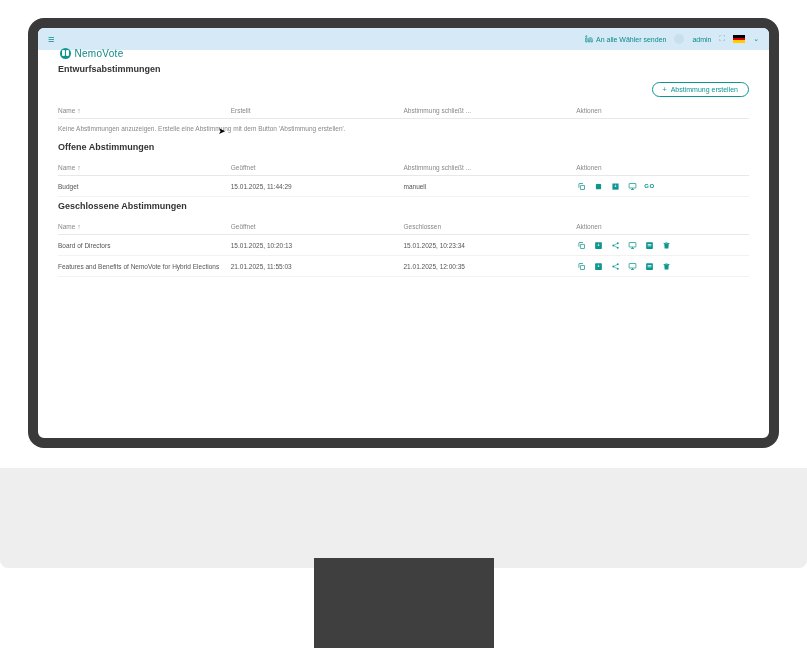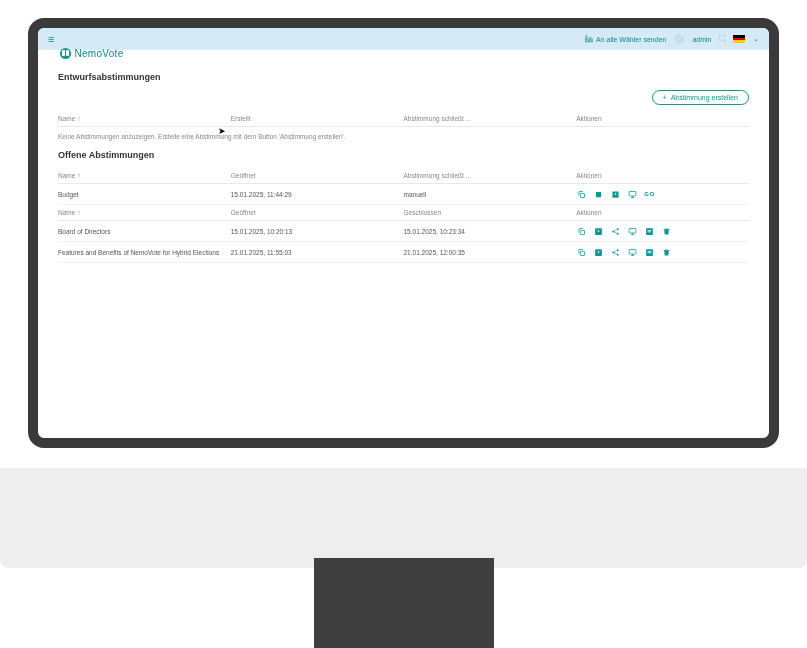--- a/index.html
+++ b/index.html
@@ -107,21 +107,21 @@
       font-size: 7px;
       color: #333;
     }
     .section-title {
       font-size: 9px;
       font-weight: 600;
       color: #333;
       margin-top: 4px;
       margin-bottom: 8px;
     }
-    .section-title.first { margin-top: 12px; }
+    .section-title.first { margin-top: 4px; }
     .create-btn-wrap {
       text-align: right;
       margin-bottom: 6px;
     }
     .create-btn {
       display: inline-flex;
       align-items: center;
       gap: 4px;
       border: 1px solid #0d9690;
       color: #0d9690;
@@ -272,20 +272,21 @@
         <span class="action-icon">
             <svg viewBox="0 0 24 24" fill="none" stroke="currentColor" stroke-width="2">
               <rect x="3" y="4" width="18" height="12" rx="1"></rect>
               <path d="M8 20h8M12 16v4"></path>
             </svg>
           </span>
         <span class="action-icon go">GO</span>
       </div>
     </div>
 
+    <div class="section-title">Geschlossene Abstimmungen</div>
     <div class="table-head">
       <div class="col-name">
         <span>Name</span>
         <span class="sort-arrow">↑</span>
       </div>
       <div class="col-2">Geöffnet</div>
       <div class="col-3">Geschlossen</div>
       <div class="col-actions">Aktionen</div>
     </div>
     <div class="table-row">

